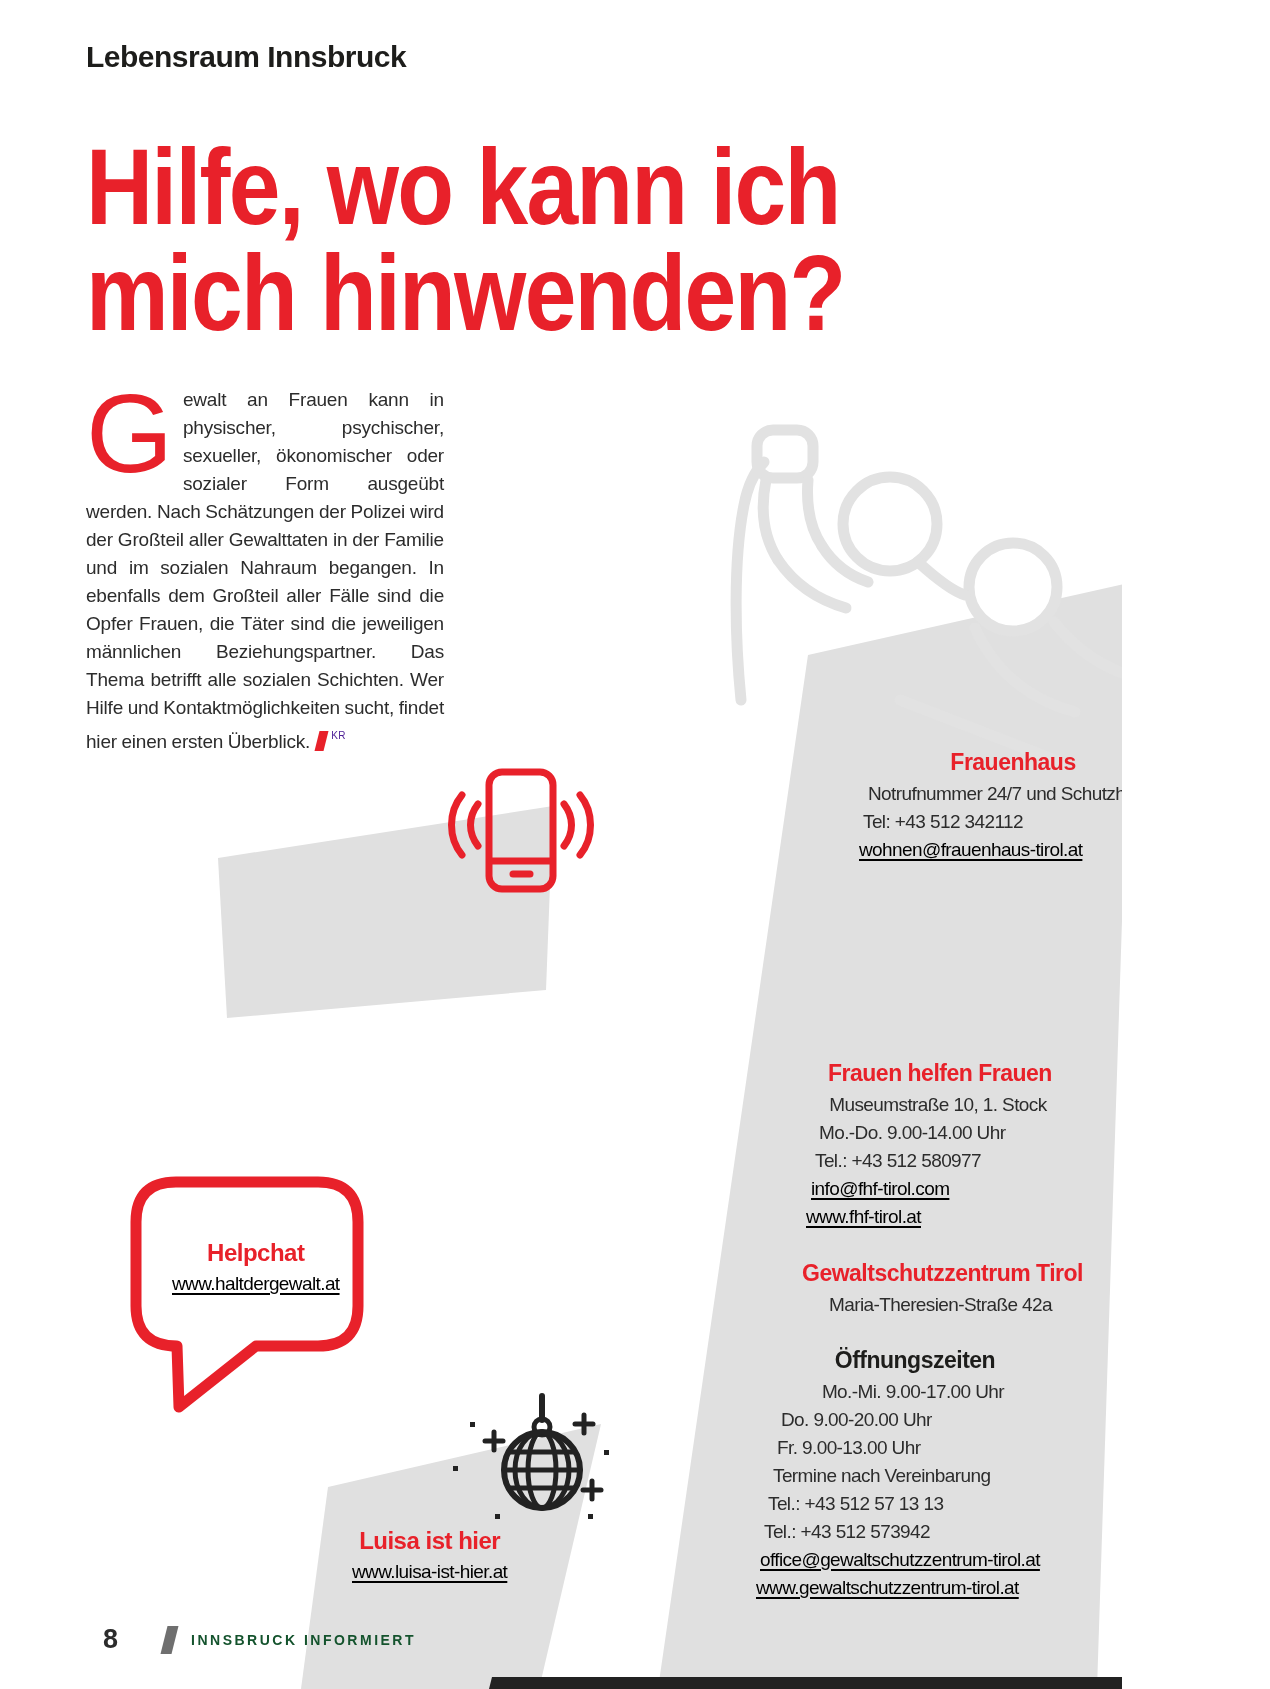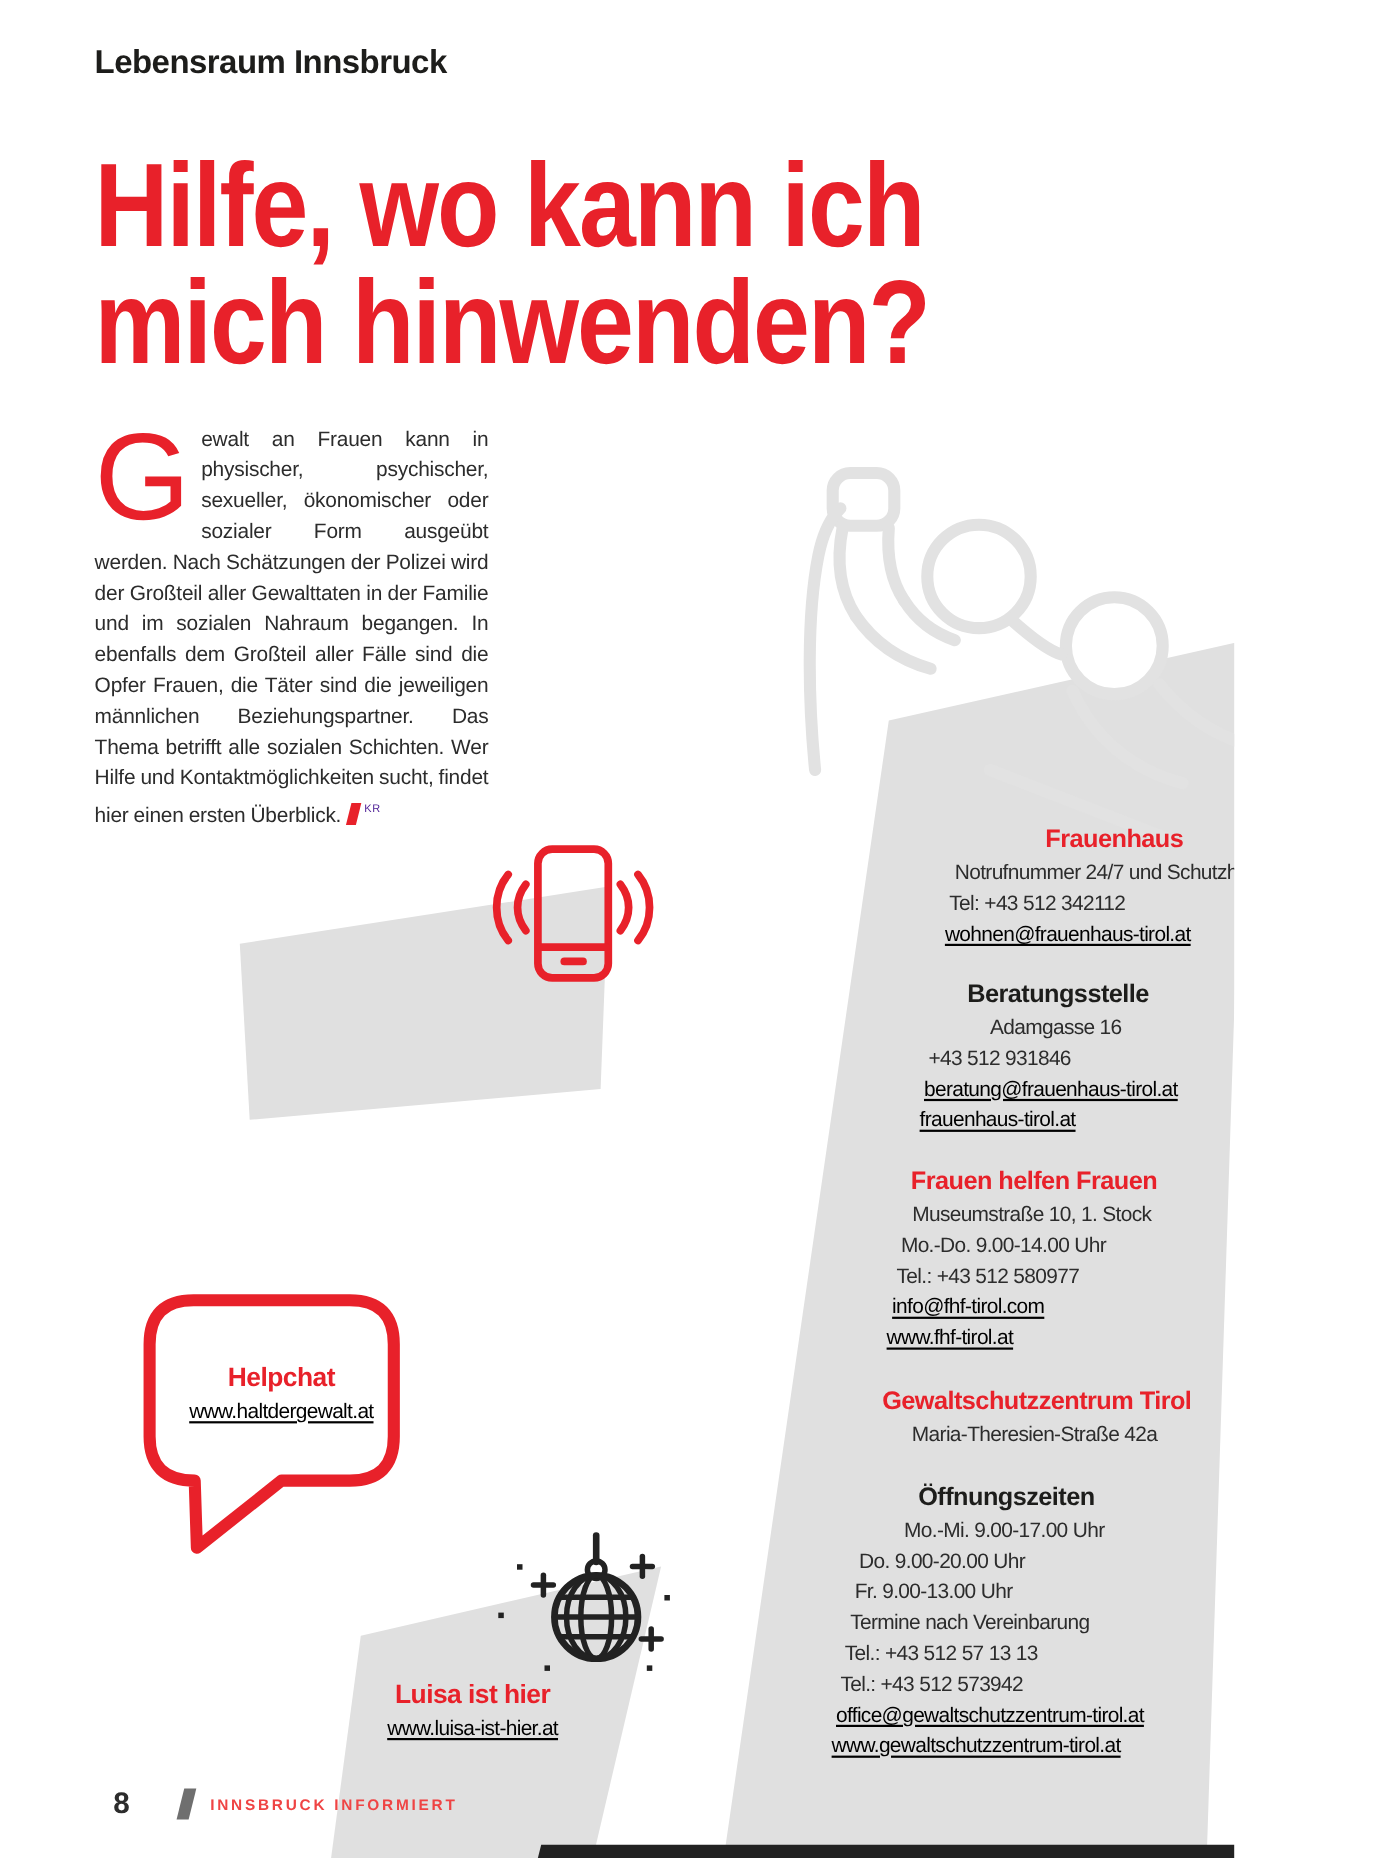--- a/index.html
+++ b/index.html
@@ -47,21 +47,21 @@
   .slant > :nth-child(9){margin-left:-34px;}
 
   .helpline-head{margin-left:18px;}
 
   .bubbletxt .h{font-size:24px;}
 
   .footer{left:103px;top:1624px;display:flex;align-items:center;}
   .footer .num{font-size:27px;font-weight:bold;color:#2c2c2c;}
   .footer .slash{width:11px;height:28px;background:#6f6f6f;transform:skewX(-14deg);
     margin:0 16px 0 46px;}
-  .footer .mag{font-size:14px;font-weight:bold;letter-spacing:2.5px;color:#ef4444;}
+  .footer .mag{font-size:14px;font-weight:bold;letter-spacing:2.5px;color:#14532d;}
 </style>
 </head>
 <body>
 
 <div class="page">
 
   <svg class="bg" width="1270" height="1689" viewBox="0 0 1270 1689">
 
     <polygon points="808,655 1133,582 1097,1689 658,1689" fill="#e0e0e0"></polygon>
     <polygon points="218,858 553,806 546,990 227,1018" fill="#e0e0e0"></polygon>
@@ -134,27 +134,20 @@
     <span class="dropcap">G</span><span>ewalt an Frauen kann in physischer, psychischer, sexueller, ökonomischer oder sozialer Form ausgeübt werden. Nach Schätzungen der Polizei wird der Großteil aller Gewalttaten in der Familie und im sozialen Nahraum begangen. In ebenfalls dem Großteil aller Fälle sind die Opfer Frauen, die Täter sind die jeweiligen männlichen Beziehungspartner. Das Thema betrifft alle sozialen Schichten. Wer Hilfe und Kontaktmöglichkeiten sucht, findet hier einen ersten Überblick.</span><span class="authormark"></span><span class="authorsup">KR</span>
   </div>
 
   <div class="txt sec slant" style="left:872px;top:748px">
     <div class="h red">Frauenhaus</div>
     <div>Notrufnummer 24/7 und Schutzhaus</div>
     <div>Tel: +43 512 342112</div>
     <div class="link">wohnen@frauenhaus-tirol.at</div>
   </div>
 
-  <div class="txt sec slant" style="left:853px;top:889px">
-    <div class="h">Beratungsstelle</div>
-    <div>Adamgasse 16</div>
-    <div>+43 512 931846</div>
-    <div class="link">beratung@frauenhaus-tirol.at</div>
-    <div class="link">frauenhaus-tirol.at</div>
-  </div>
 
   <div class="txt sec slant" style="left:828px;top:1059px">
     <div class="h red">Frauen helfen Frauen</div>
     <div>Museumstraße 10, 1. Stock</div>
     <div>Mo.-Do. 9.00-14.00 Uhr</div>
     <div>Tel.: +43 512 580977</div>
     <div class="link">info@fhf-tirol.com</div>
     <div class="link">www.fhf-tirol.at</div>
   </div>
 

